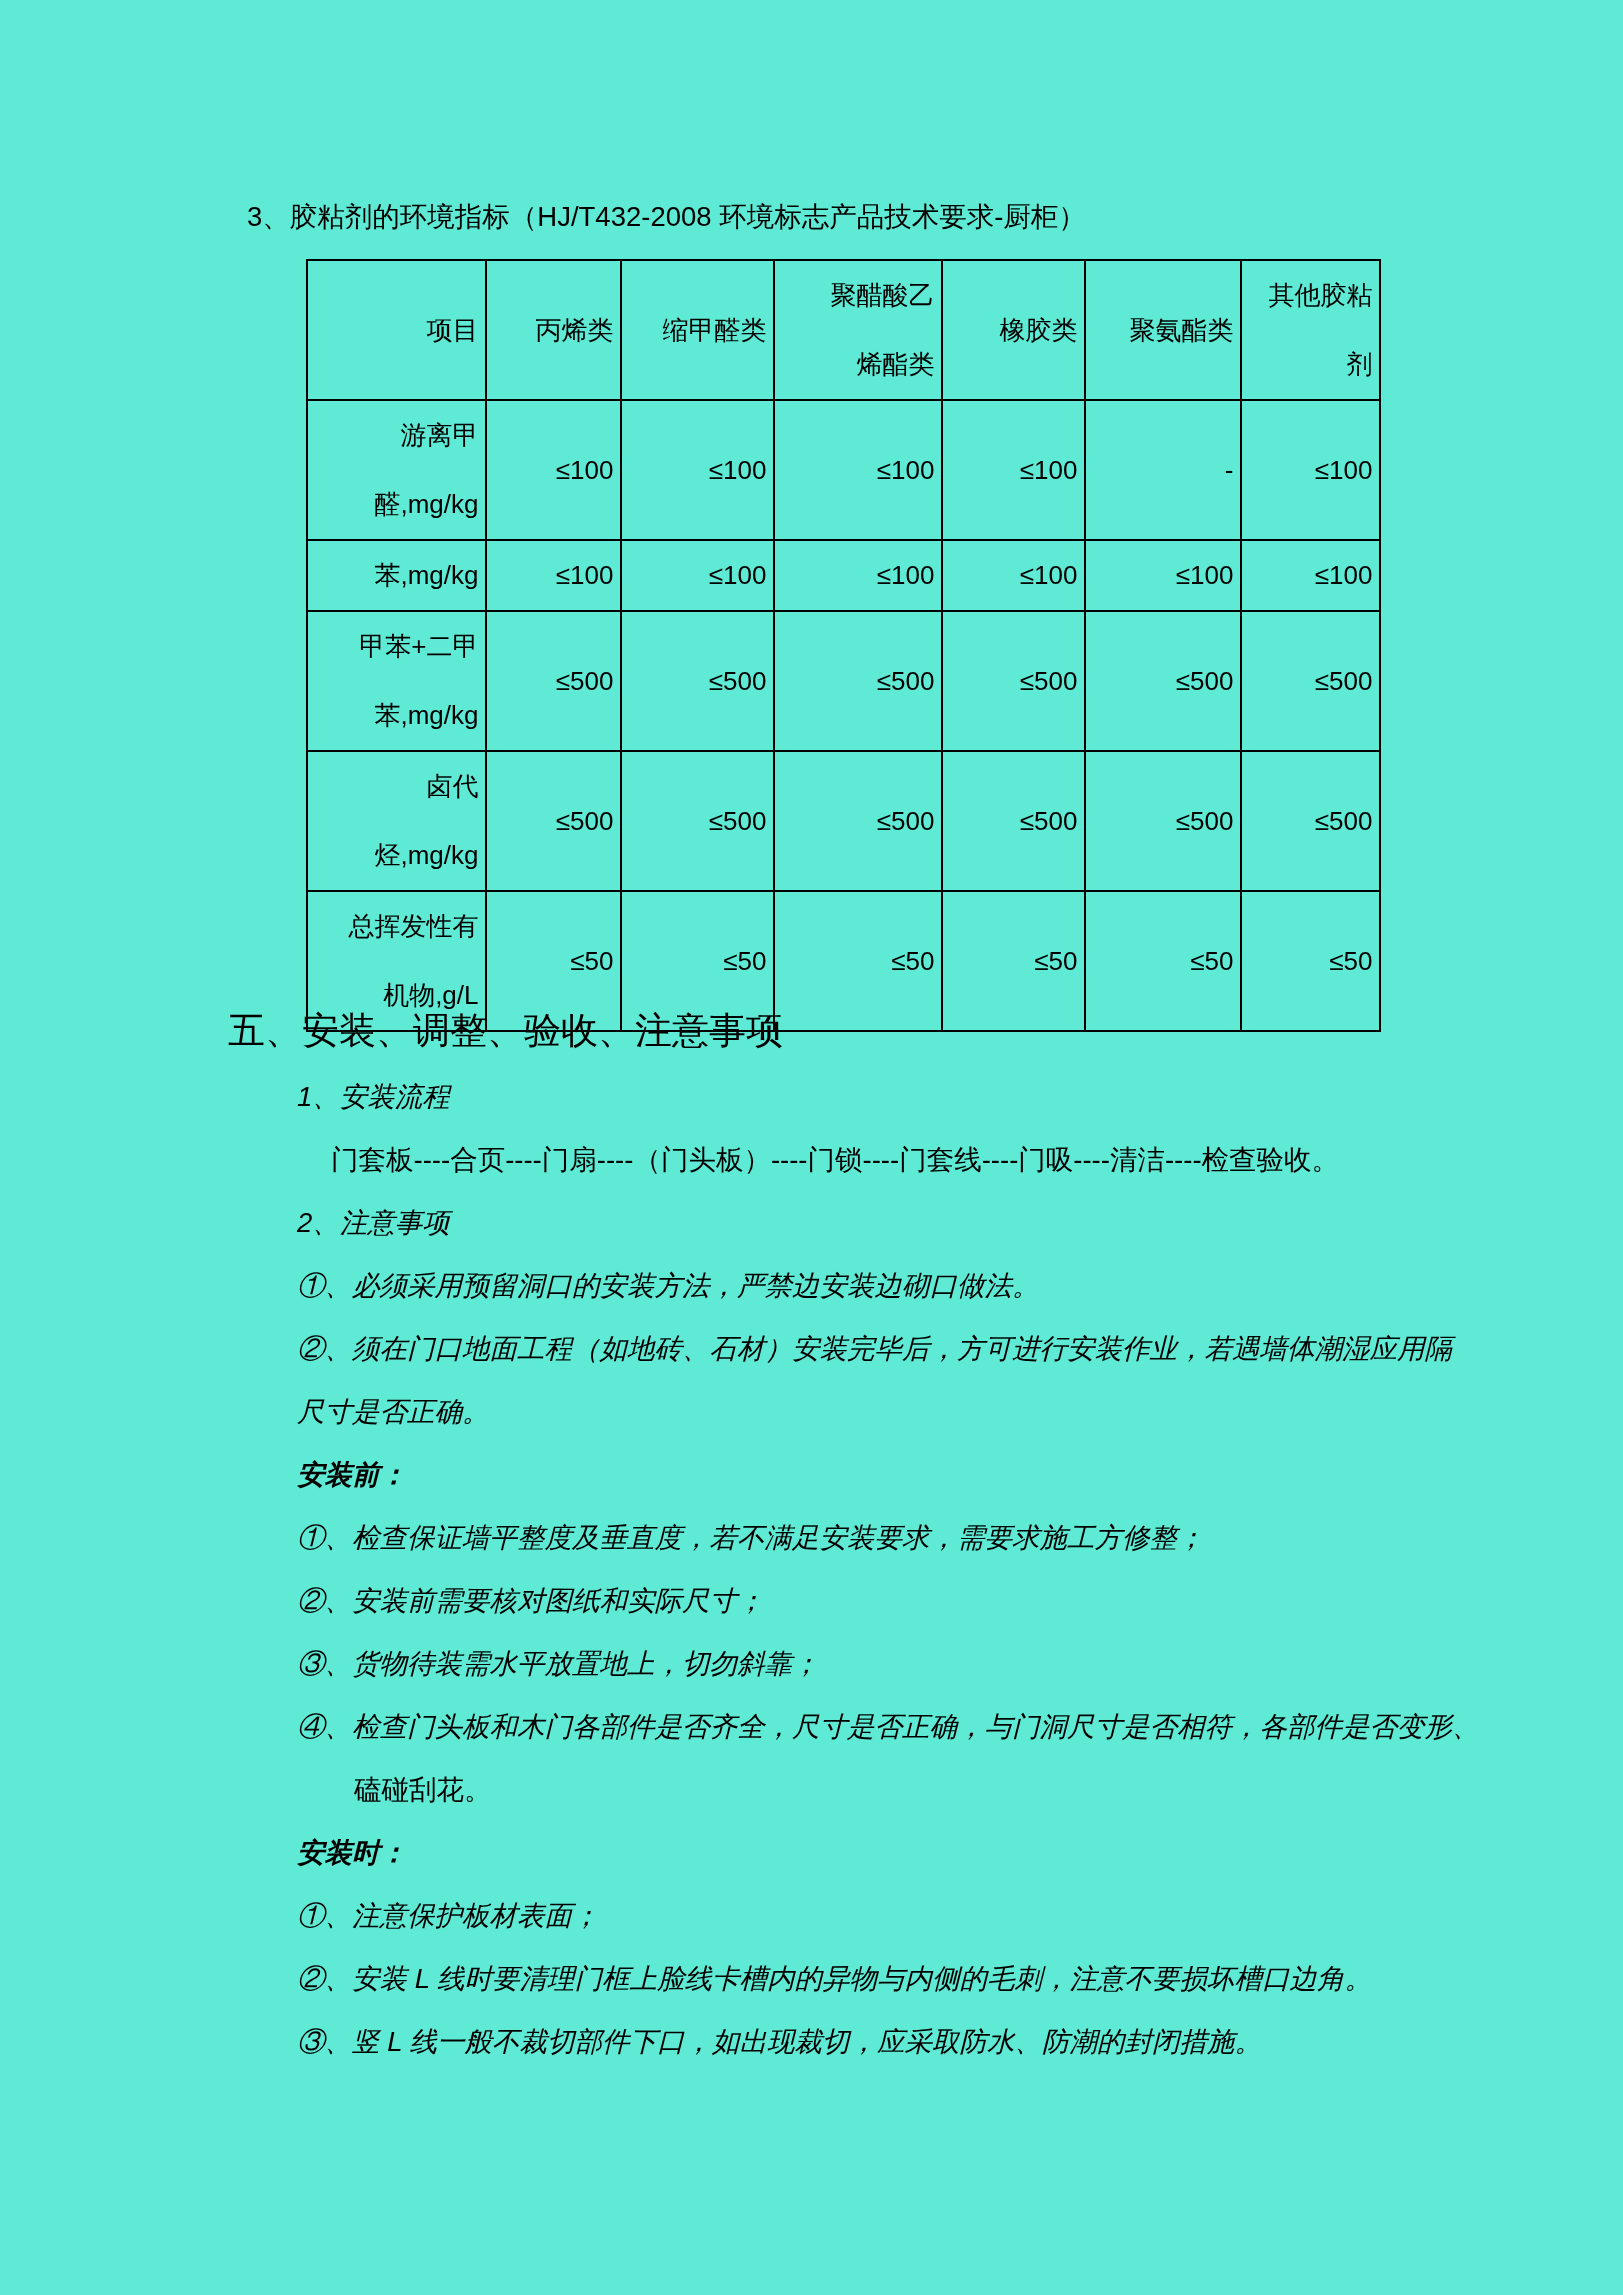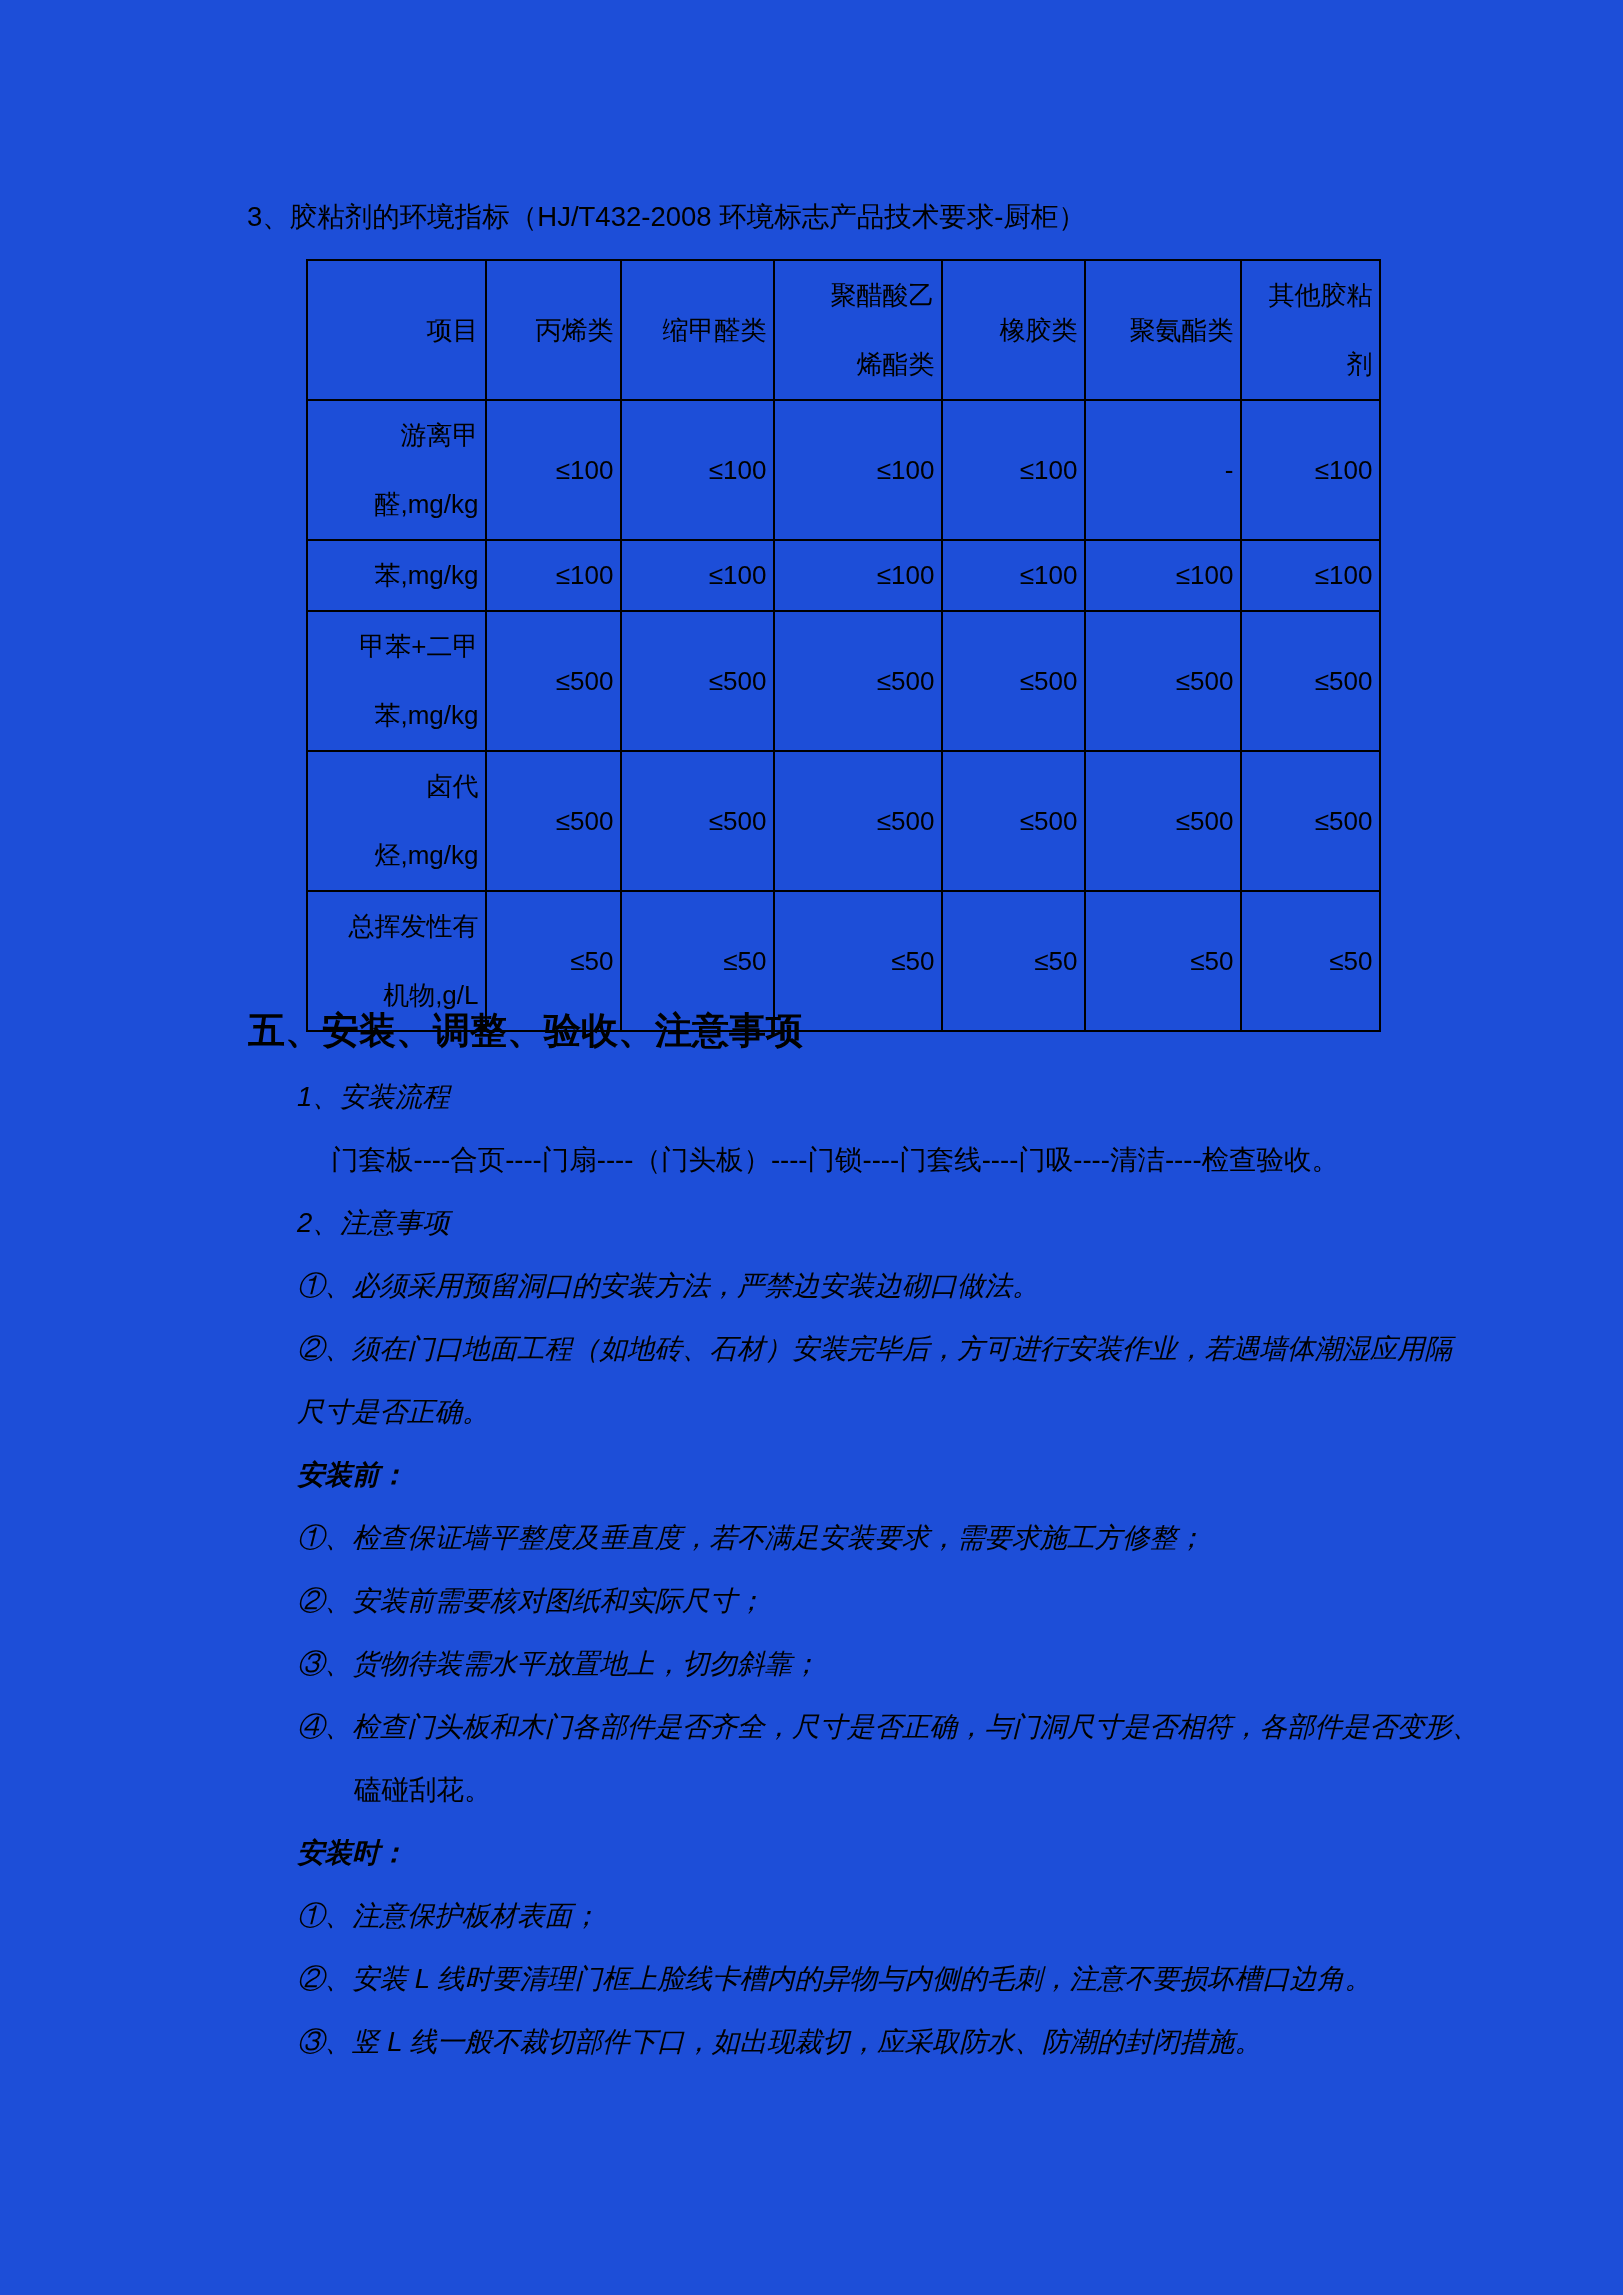--- a/index.html
+++ b/index.html
@@ -1,20 +1,20 @@
 <!DOCTYPE html>
 <html style="font-size:10.5px"><head>
 <meta charset="utf-8">
 <style>
   html, body { margin: 0; padding: 0; background: #888; }
   .page {
     position: relative;
     width: 1623px;
     height: 2295px;
-    background: #1d4ed8;
+    background: #5eead4;
     font-family: "Liberation Sans", sans-serif;
     color: #000000;
     overflow: hidden;
   }
   .doc-title {
     position: absolute;
     left: 247px;
     top: 186px;
     height: 62px;
     line-height: 62px;
@@ -32,26 +32,26 @@
     border: 2px solid #000000;
     font-size: 26px;
     line-height: 69px;
     padding: 0 6.5px 0 17px;
     vertical-align: middle;
     text-align: right;
     white-space: pre-line;
   }
   .sec5-heading {
     position: absolute;
-    left: 248px;
+    left: 228px;
     top: 995px;
     height: 72px;
     line-height: 72px;
     font-size: 37px;
-    font-weight: 700;
+    font-weight: 400;
     white-space: nowrap;
   }
   .body-lines {
     position: absolute;
     left: 247px;
     top: 1065px;
     width: 1309px;
   }
   .line {
     height: 63px;

